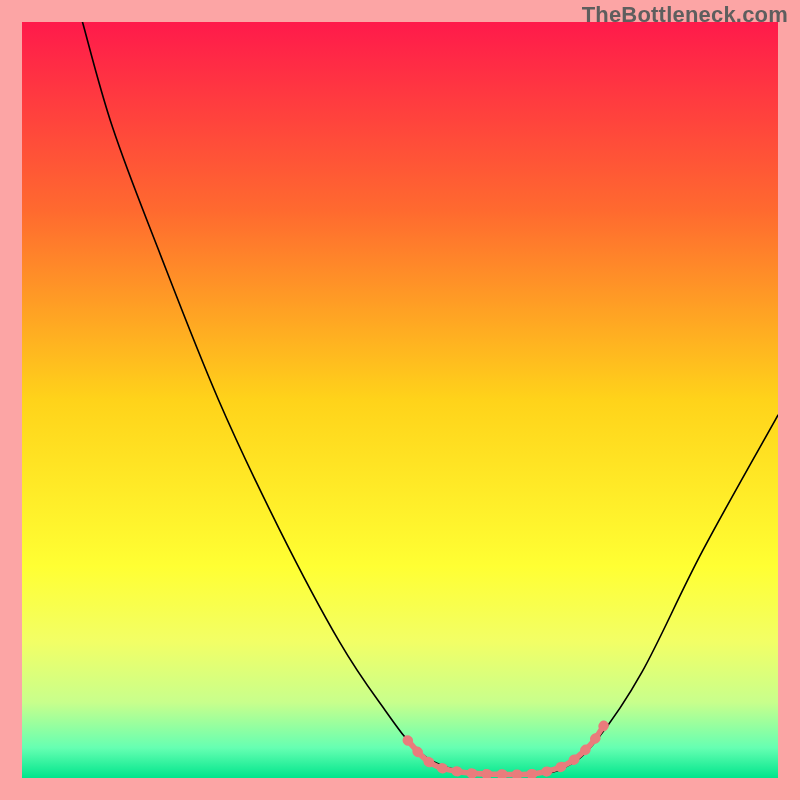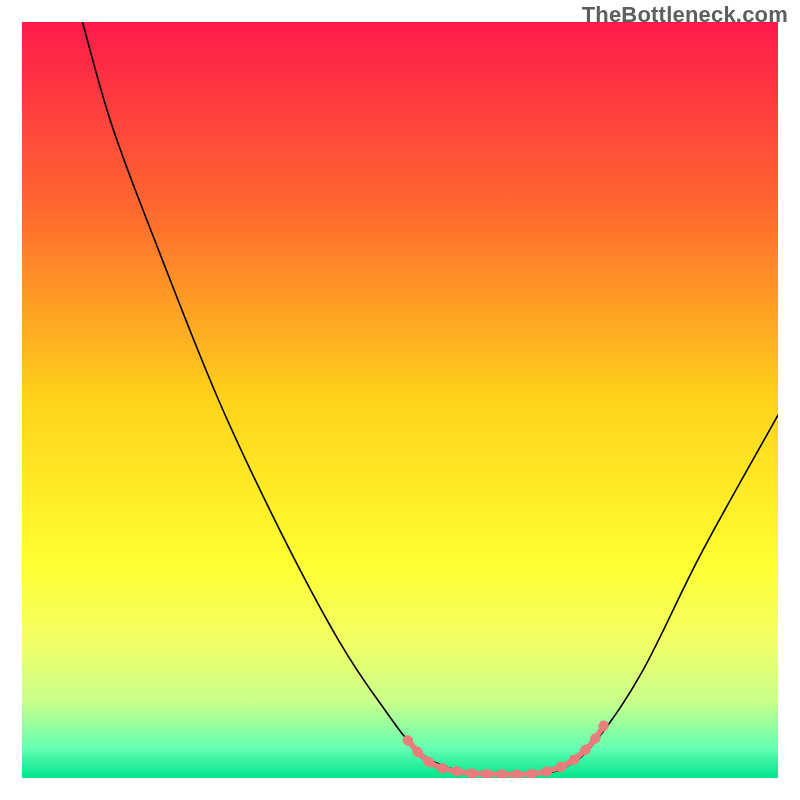--- a/index.html
+++ b/index.html
@@ -9,21 +9,21 @@
     height: 800px;
     background: #000;
     overflow: hidden;
   }
   .frame {
     position: absolute;
     left: 0;
     top: 0;
     width: 800px;
     height: 800px;
-    background: #ffffff;
+    background: #fca5a5;
   }
   .plot {
     position: absolute;
     left: 22px;
     top: 22px;
     width: 756px;
     height: 756px;
   }
   .watermark {
     position: absolute;

